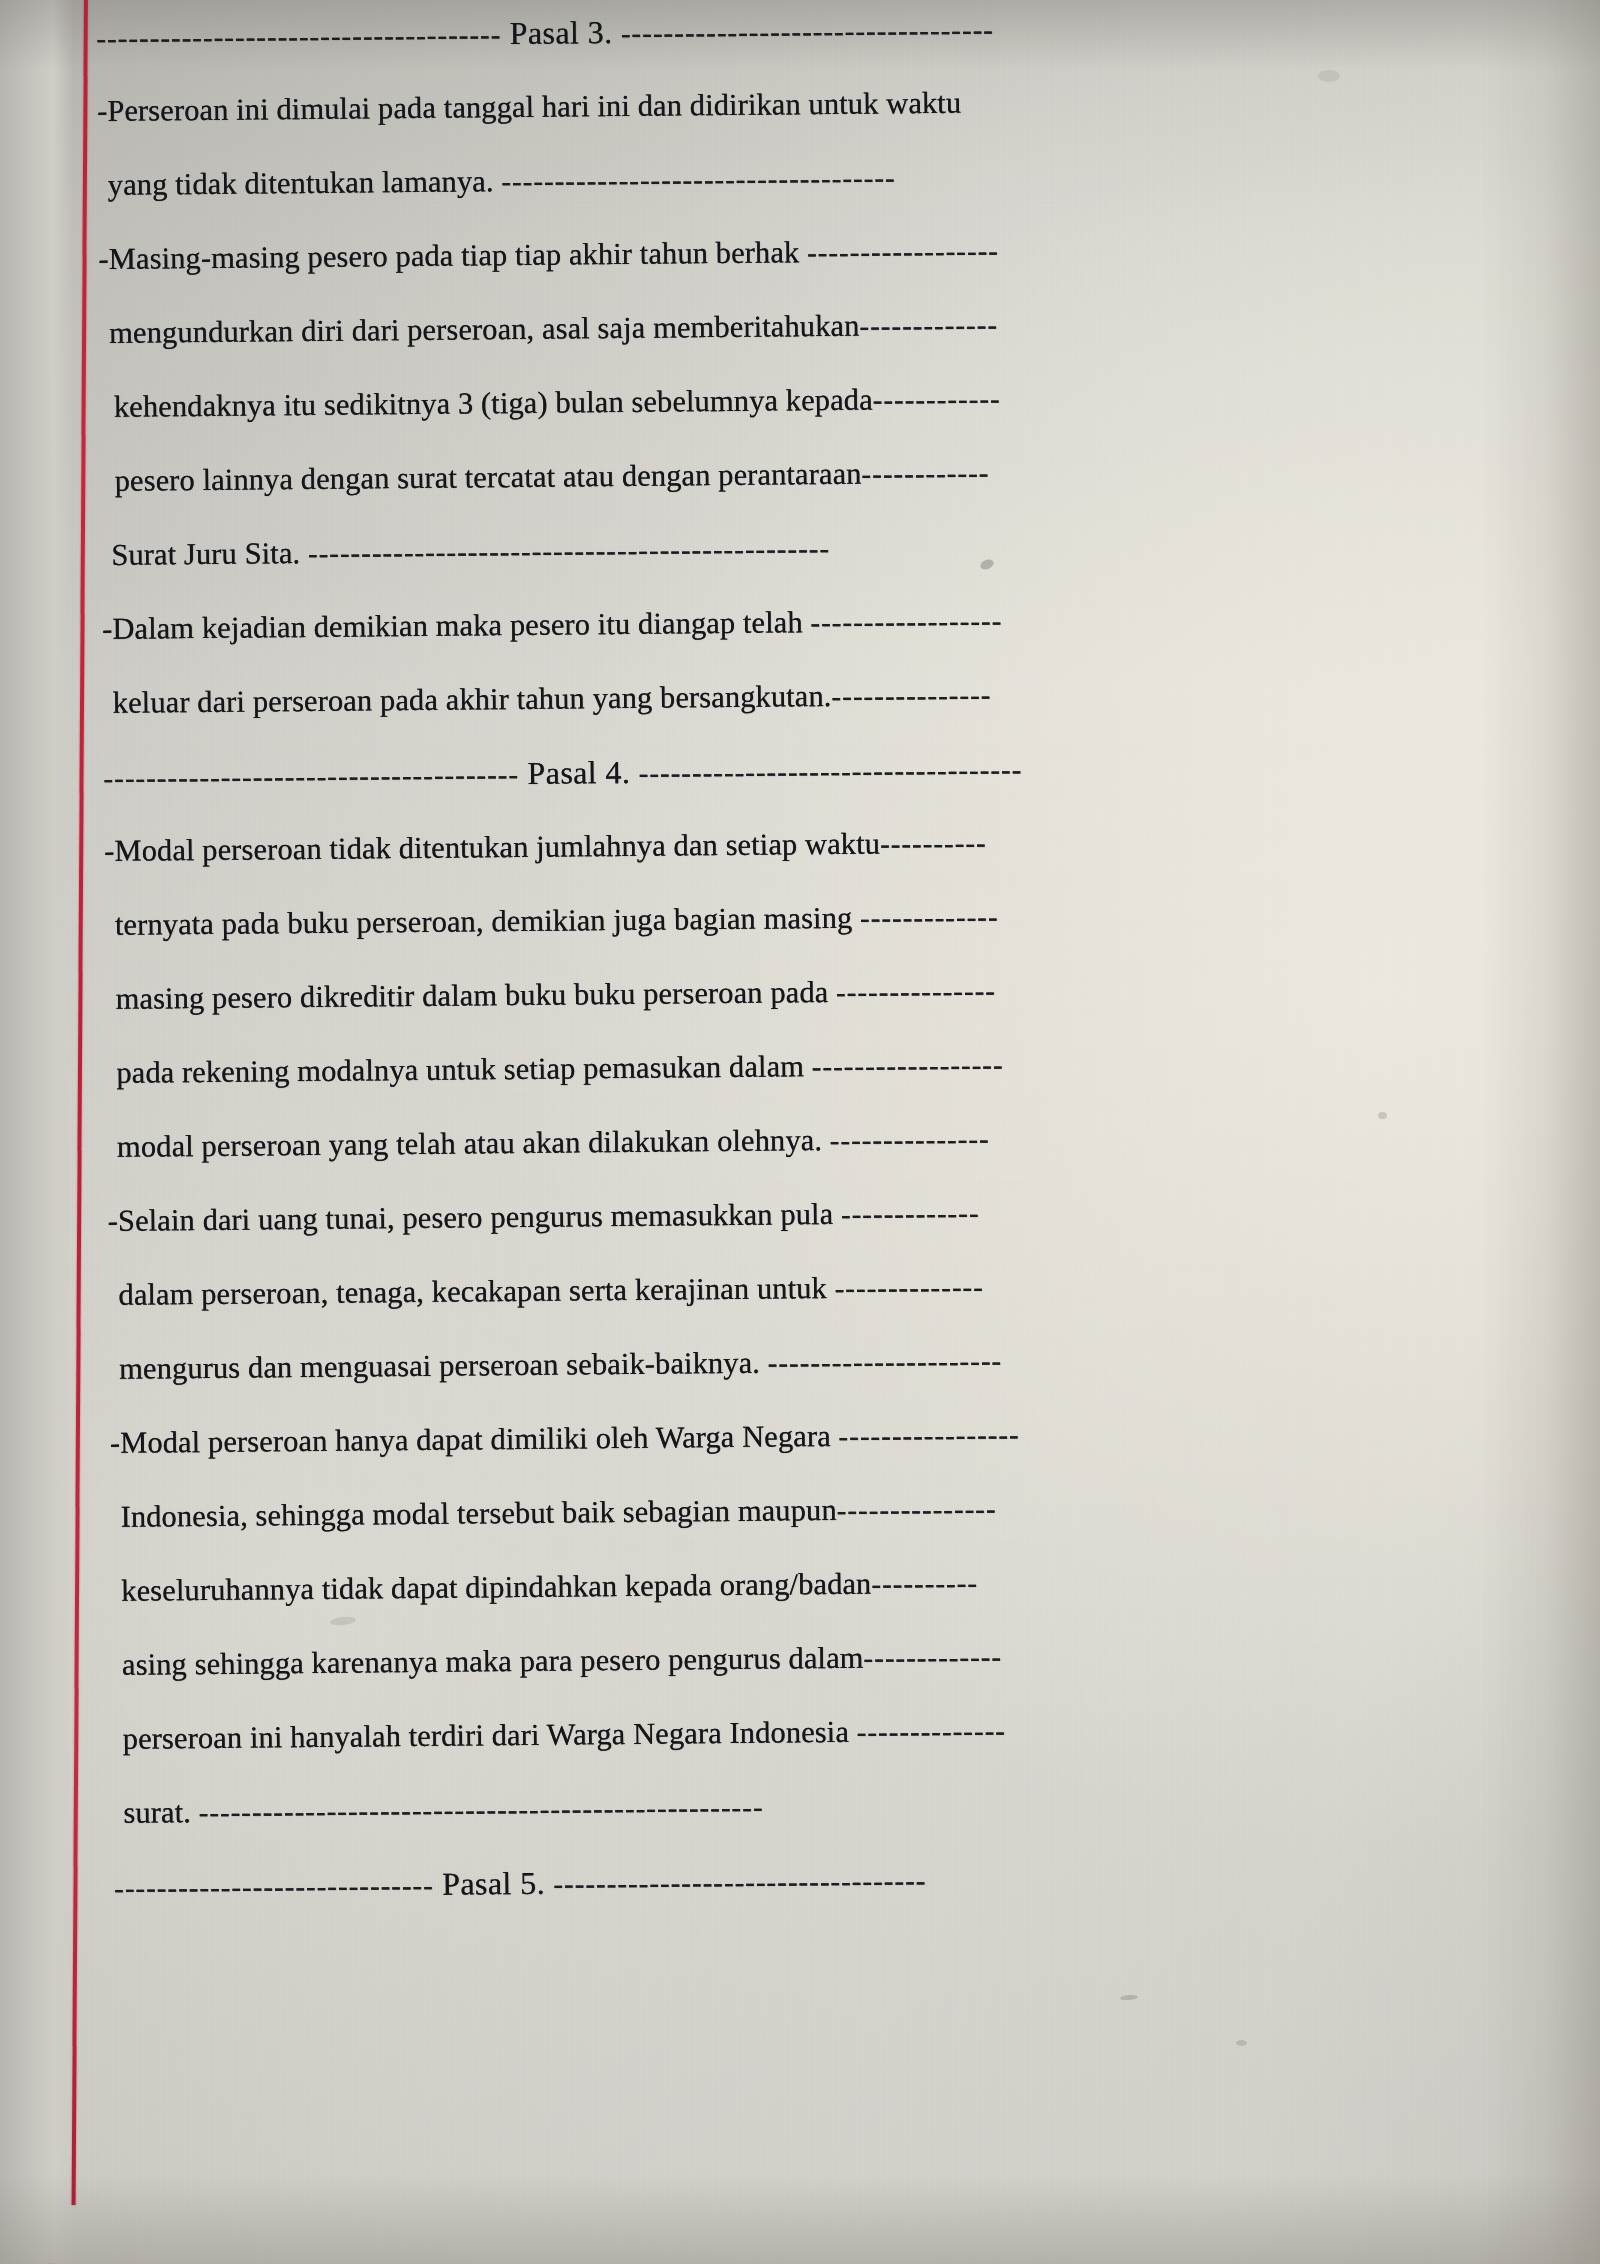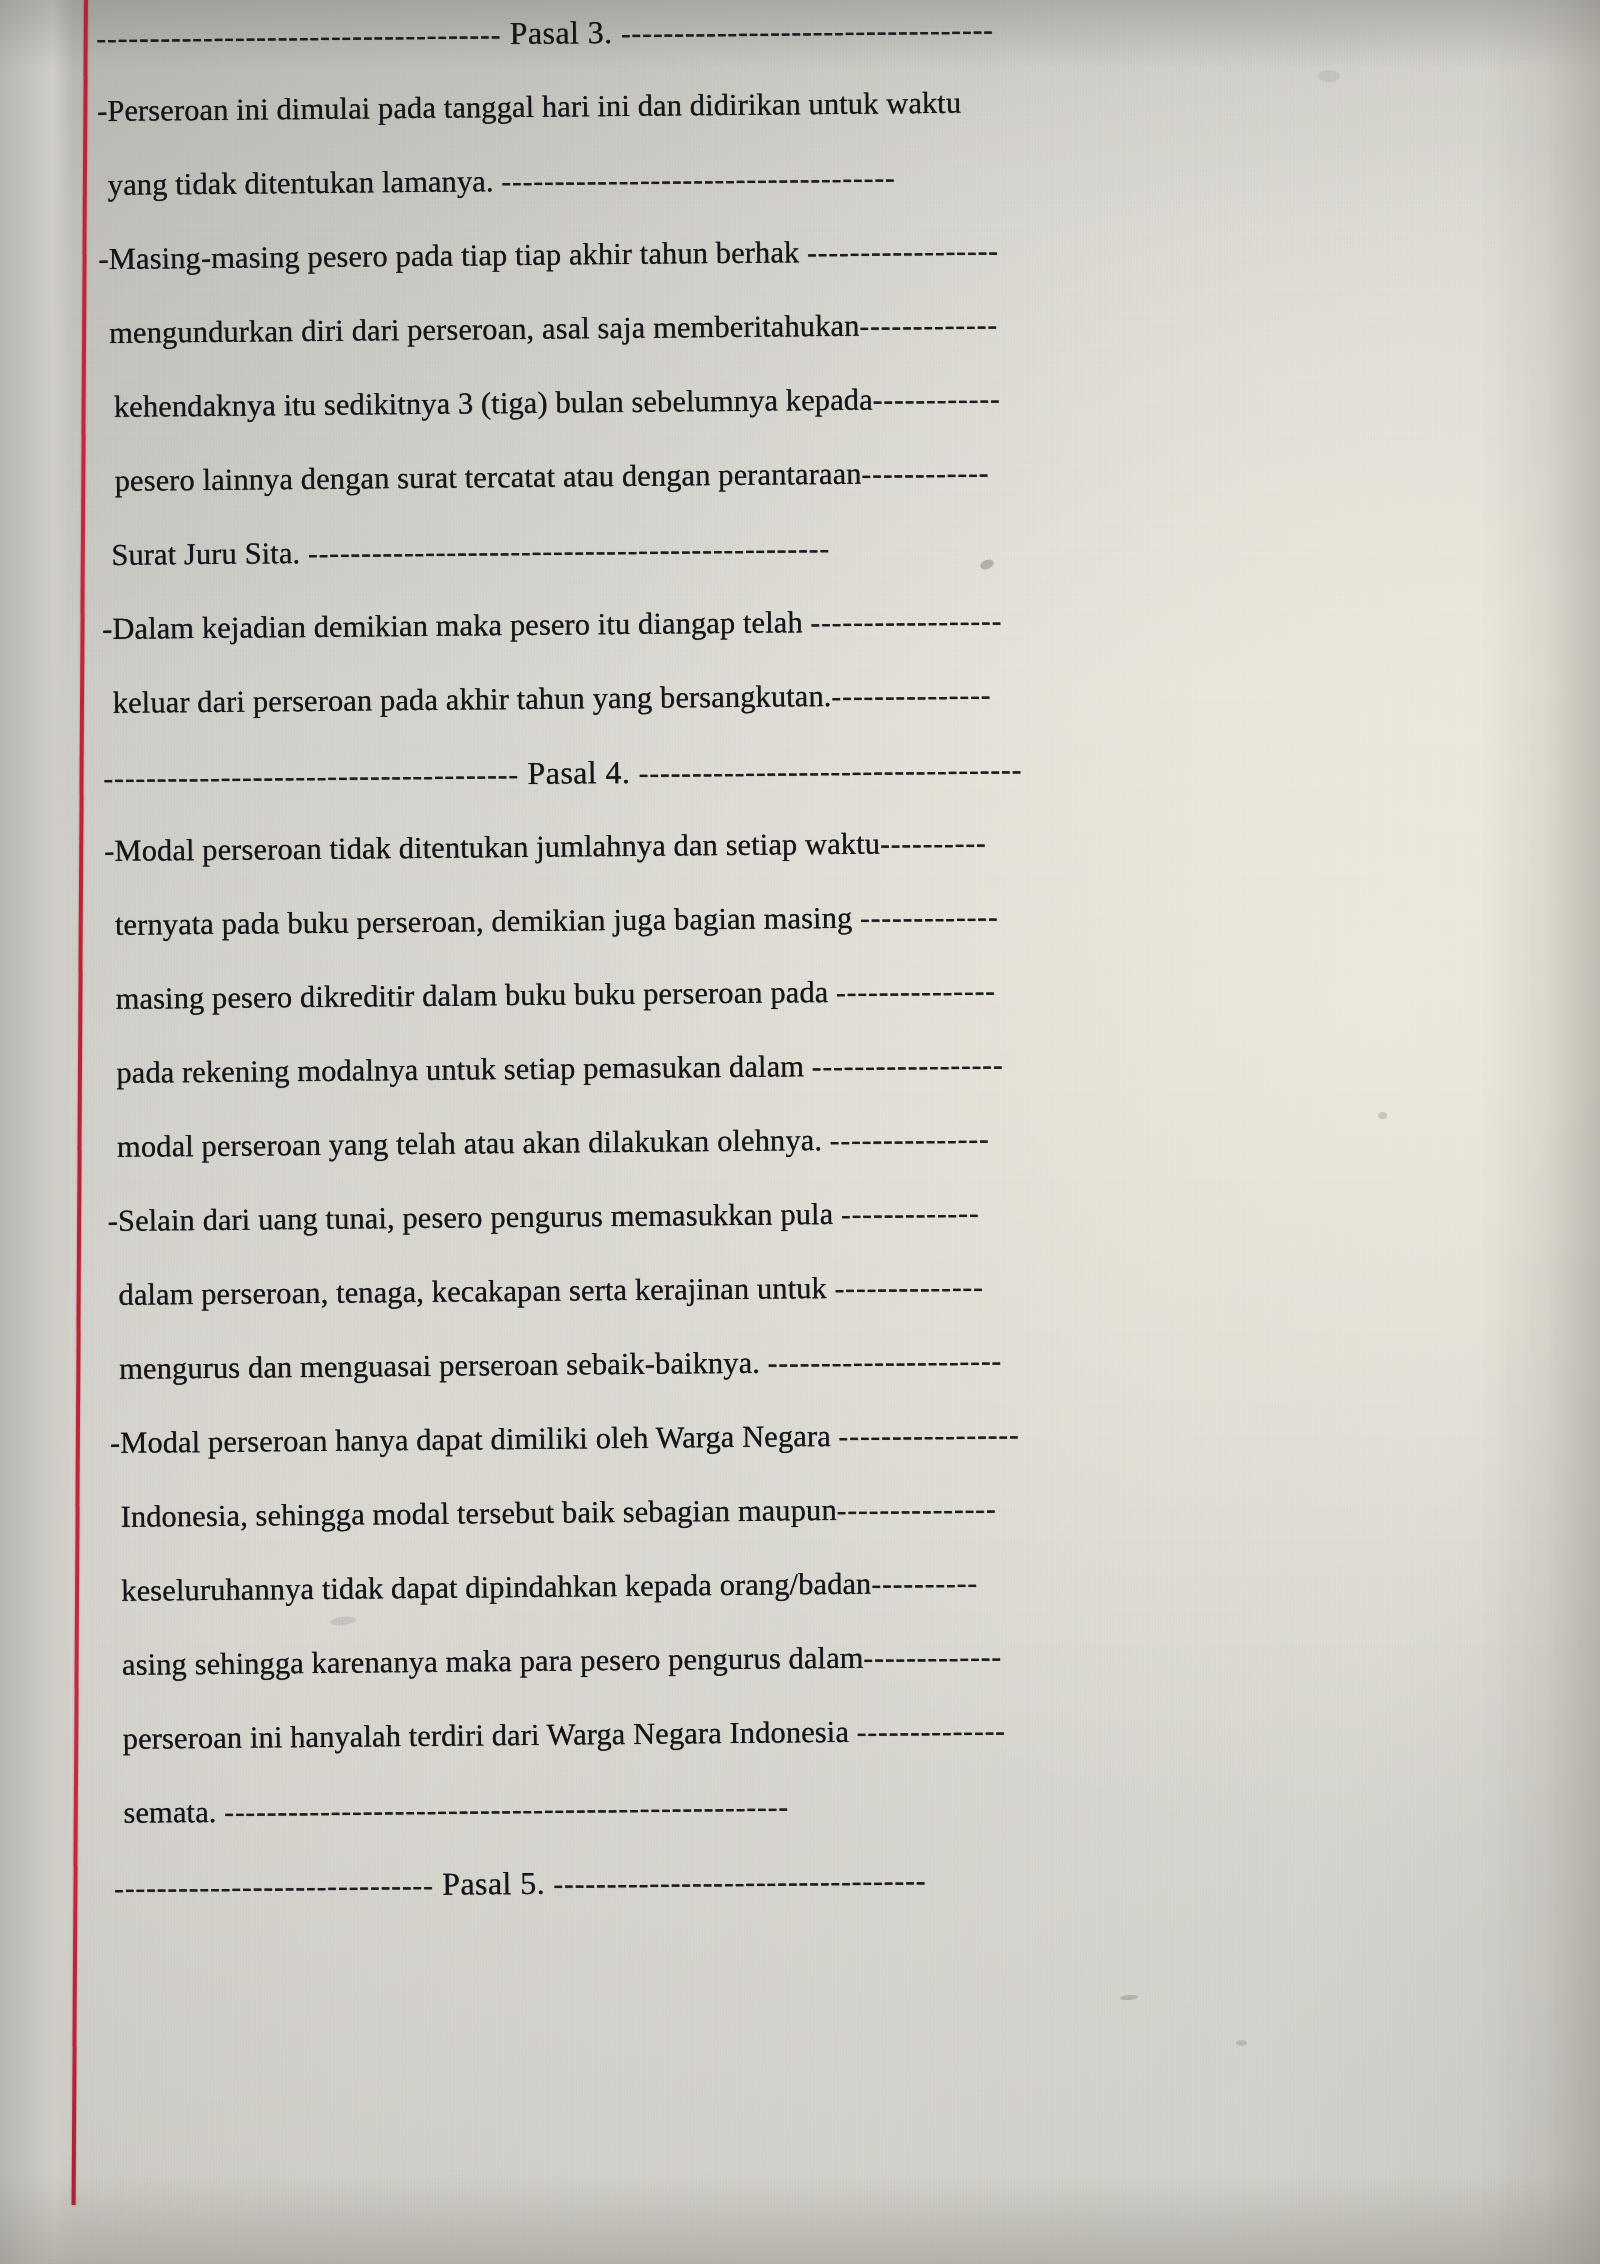--- a/index.html
+++ b/index.html
@@ -194,17 +194,17 @@
       <div class="line ind-1"><span>pada rekening modalnya untuk setiap pemasukan dalam </span><span class="dash-run">------------------</span></div>
       <div class="line ind-1"><span>modal perseroan yang telah atau akan dilakukan olehnya. </span><span class="dash-run">---------------</span></div>
       <div class="line ind-0"><span>-Selain dari uang tunai, pesero pengurus memasukkan pula </span><span class="dash-run">-------------</span></div>
       <div class="line ind-1"><span>dalam perseroan, tenaga, kecakapan serta kerajinan untuk </span><span class="dash-run">--------------</span></div>
       <div class="line ind-1"><span>mengurus dan menguasai perseroan sebaik-baiknya. </span><span class="dash-run">----------------------</span></div>
       <div class="line ind-0"><span>-Modal perseroan hanya dapat dimiliki oleh Warga Negara </span><span class="dash-run">-----------------</span></div>
       <div class="line ind-1"><span>Indonesia, sehingga modal tersebut baik sebagian maupun</span><span class="dash-run">---------------</span></div>
       <div class="line ind-1"><span>keseluruhannya tidak dapat dipindahkan kepada orang/badan</span><span class="dash-run">----------</span></div>
       <div class="line ind-1"><span>asing sehingga karenanya maka para pesero pengurus dalam</span><span class="dash-run">-------------</span></div>
       <div class="line ind-1"><span>perseroan ini hanyalah terdiri dari Warga Negara Indonesia </span><span class="dash-run">--------------</span></div>
-      <div class="line ind-1"><span>semata. </span><span class="dash-run">-----------------------------------------------------</span></div>
+      <div class="line ind-1"><span>surat. </span><span class="dash-run">-----------------------------------------------------</span></div>
       <div class="line ind-0"><span class="dash-run">------------------------------</span><span class="pasal"> Pasal 5. </span><span class="dash-run">-----------------------------------</span></div>
     </div>
 
 </div>
 
 </body></html>

